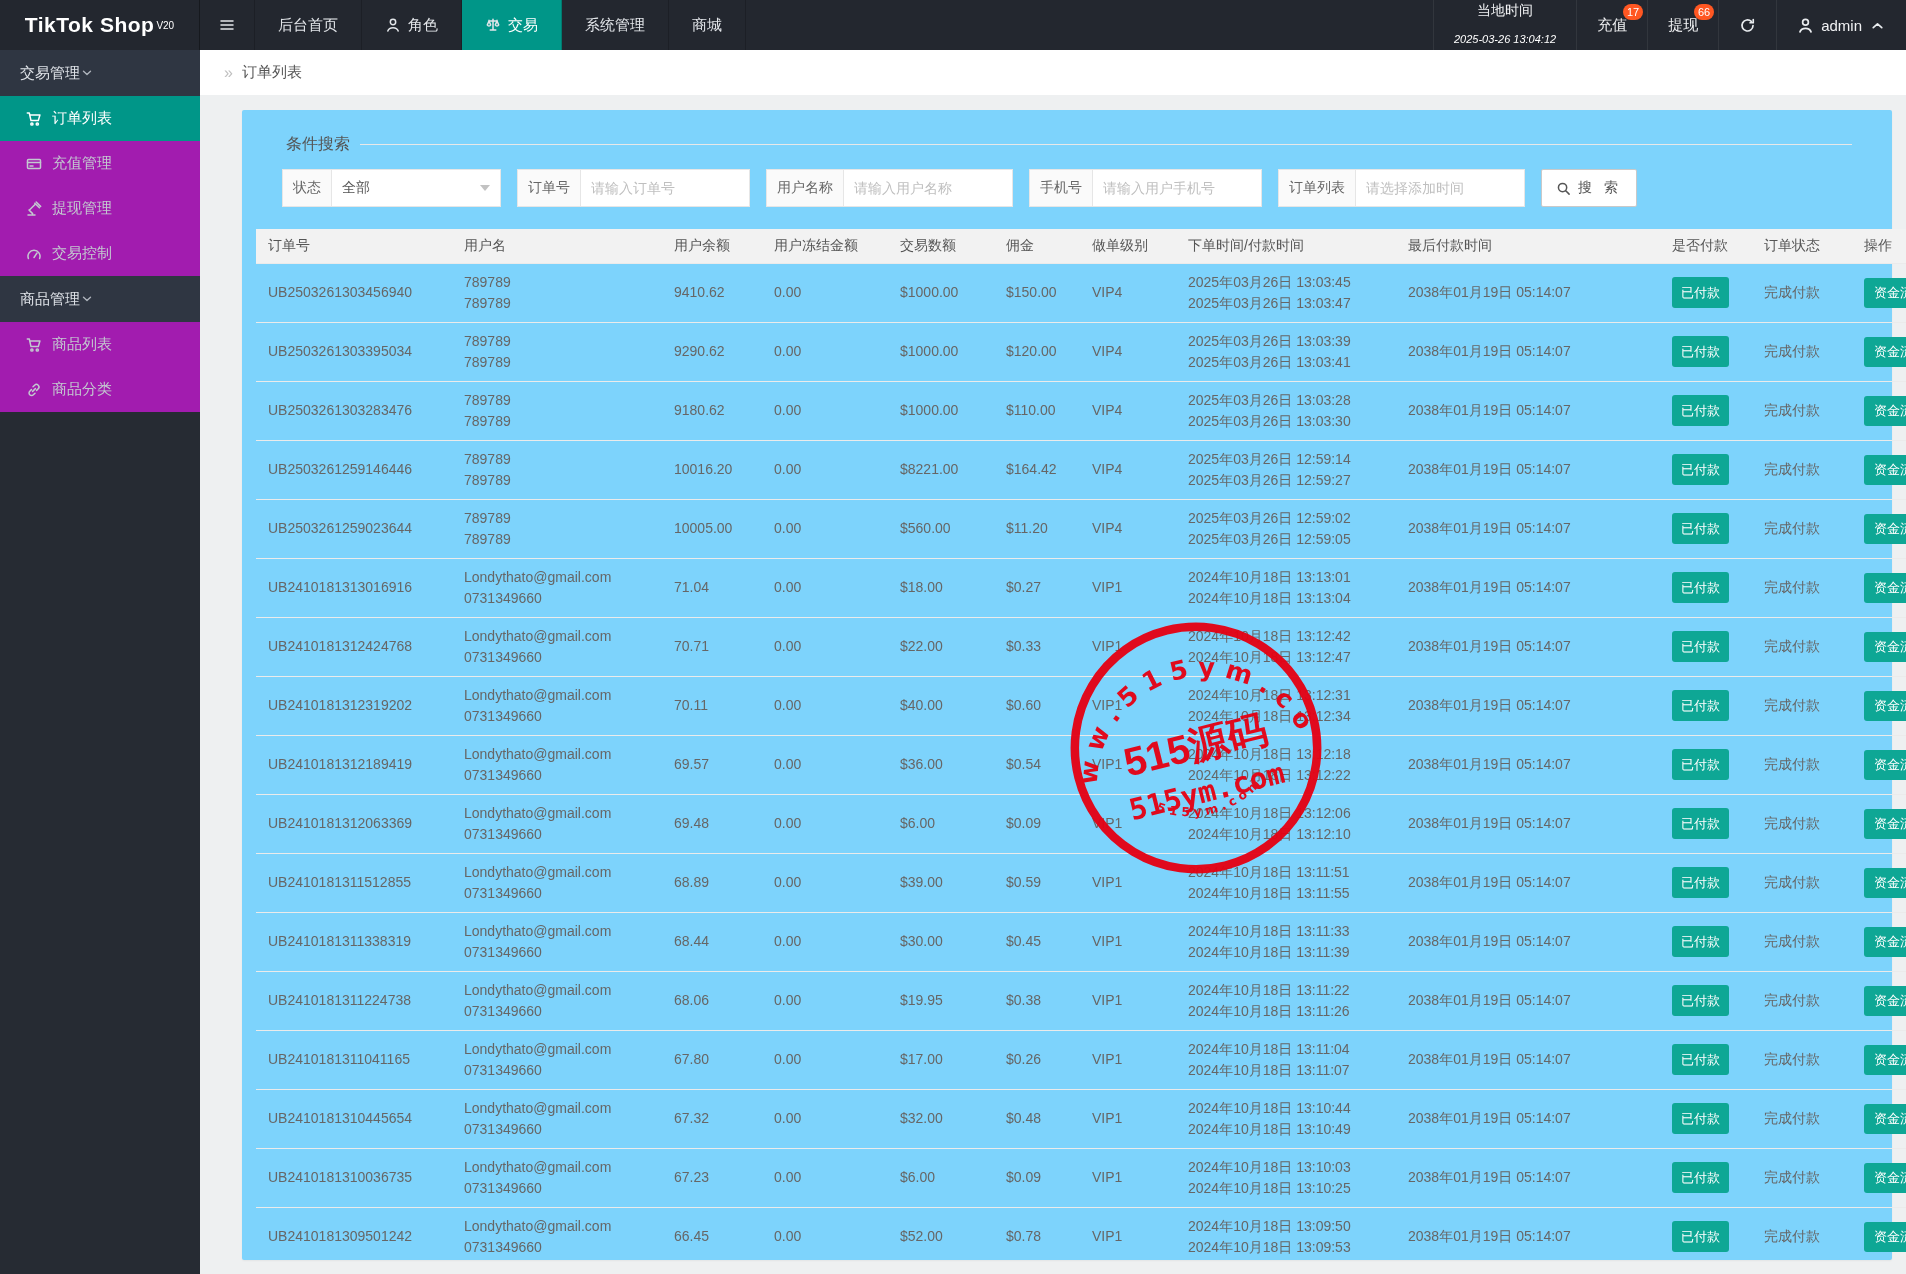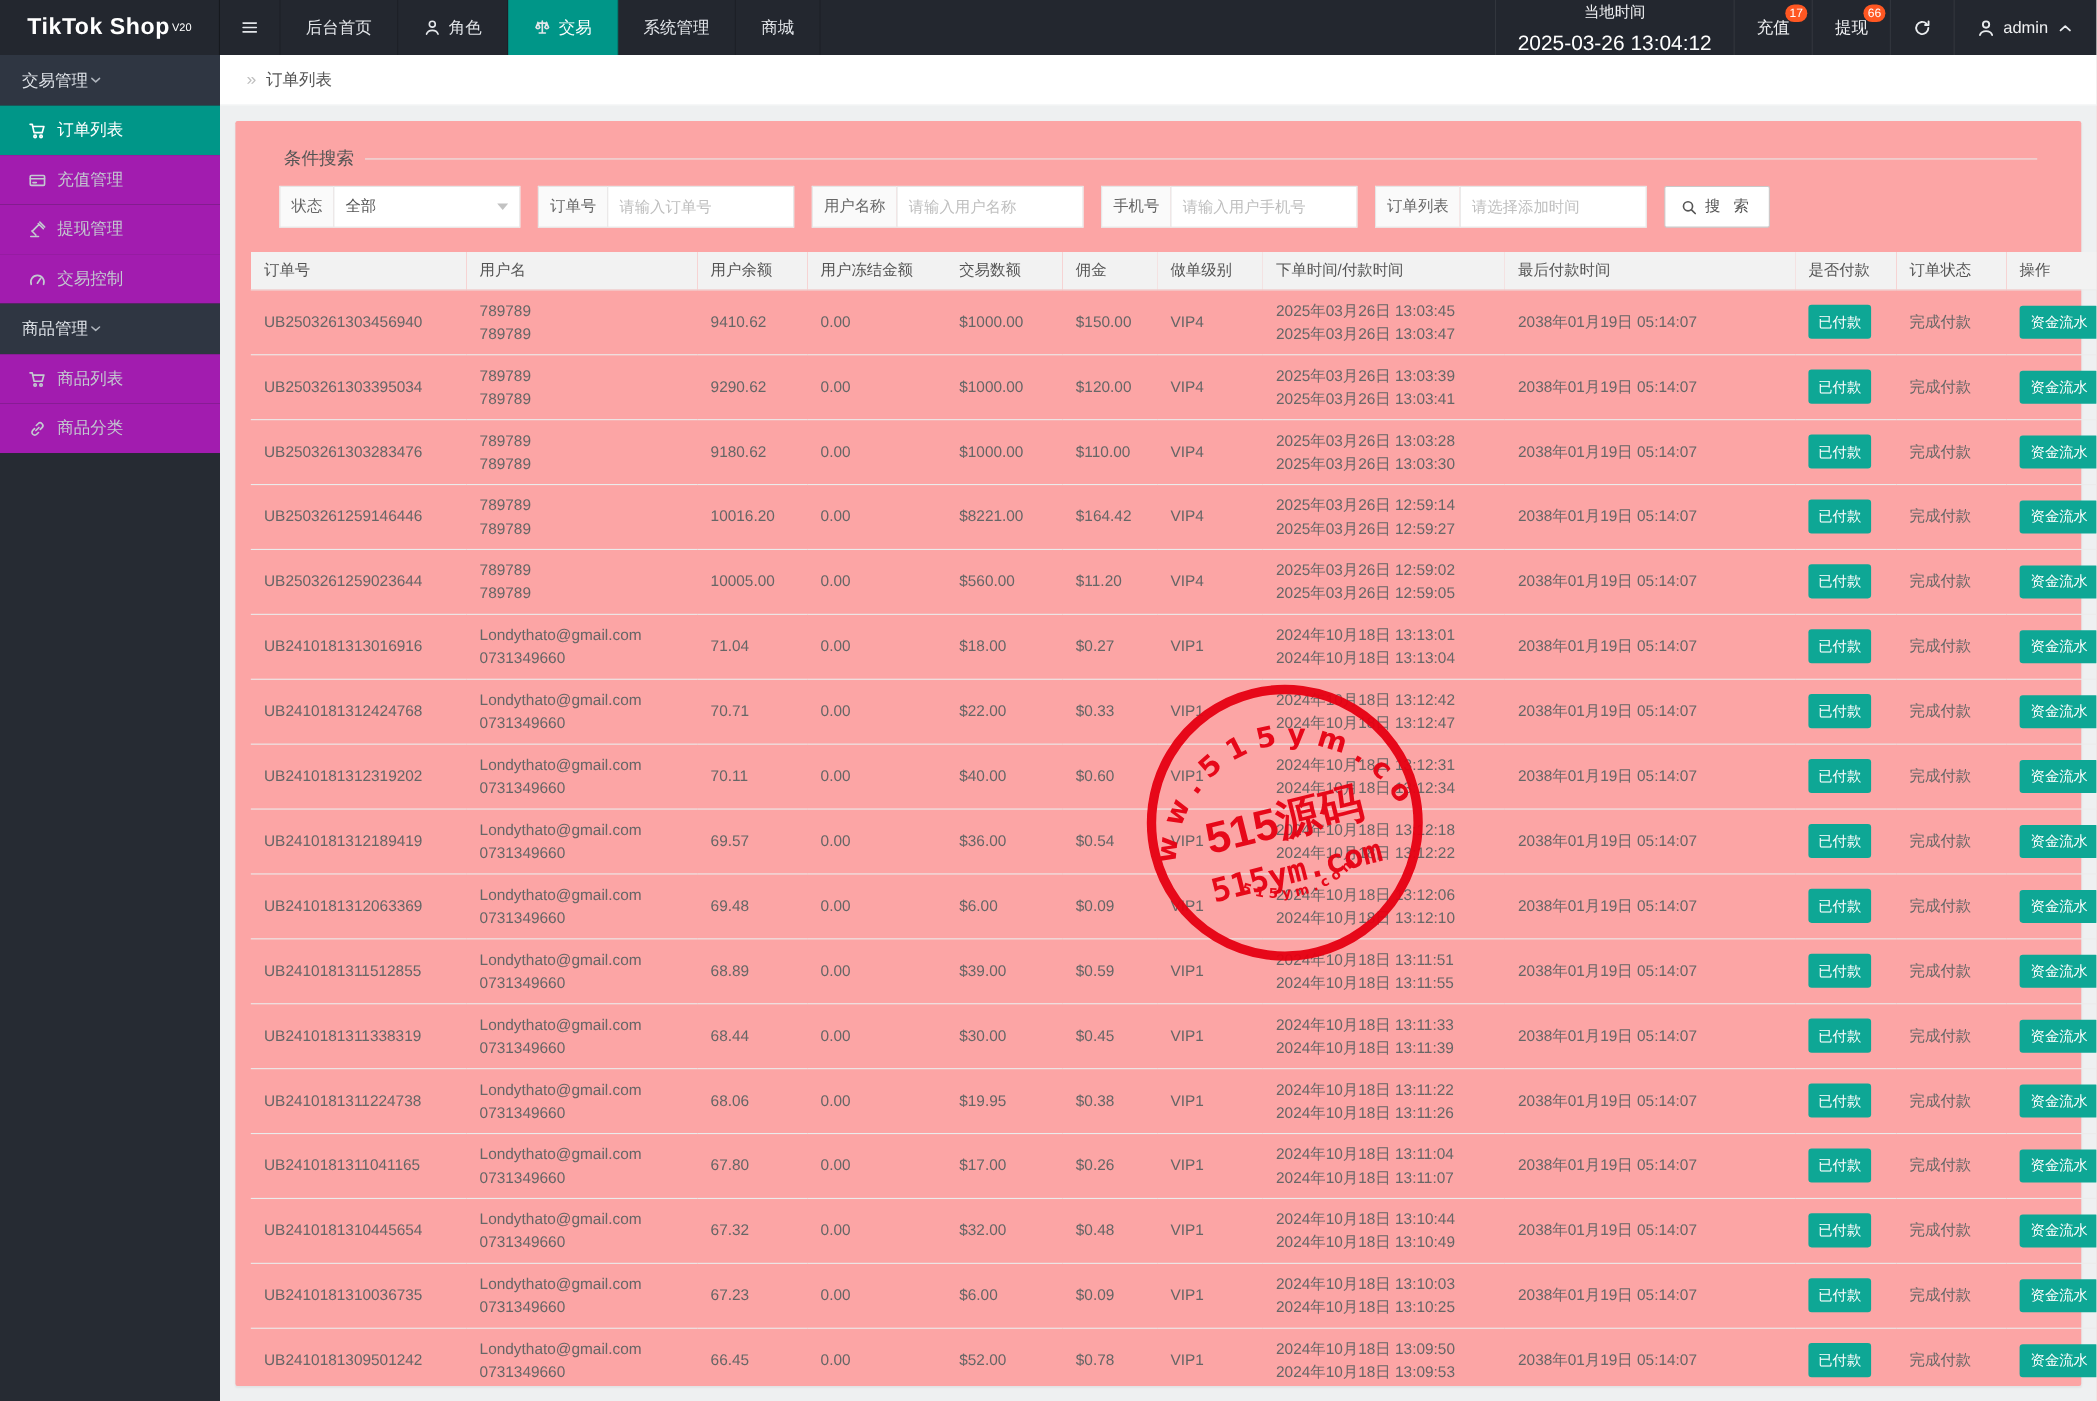--- a/index.html
+++ b/index.html
@@ -15,21 +15,21 @@
   .nav { display:flex; align-items:stretch; }
   .nav-item { display:flex; align-items:center; gap:7px; padding:0 23px; font-size:15px;
     color:#e3e6ea; cursor:pointer; border-right:1px solid rgba(0,0,0,.18); }
   .nav-item svg { width:16px; height:16px; stroke:#e3e6ea; fill:none; stroke-width:1.5; }
   .nav-item.active { background:#009688; color:#fff; }
   .hamburger { padding:0 19px; }
   .topbar-right { margin-left:auto; display:flex; align-items:stretch; }
   .tr-block { display:flex; align-items:center; padding:0 20px; border-left:1px solid rgba(255,255,255,.07); position:relative; }
   .time-block { flex-direction:column; justify-content:space-between; line-height:21px; }
   .time-label { font-size:14px; color:#f2f3f5; }
-  .time-value { font-size:19px; color:#fff; }
+  .time-value { font-size:11px; color:#fff;font-style:italic; }
   .tr-link { font-size:15px; color:#f0f1f3; cursor:pointer; }
   .num-badge { position:absolute; top:4px; right:4px; background:#ff5722; color:#fff;
     font-size:11px; line-height:16px; min-width:16px; border-radius:9px; padding:0 4px; }
   .tr-block svg { width:17px; height:17px; stroke:#e9ecef; fill:none; stroke-width:1.6; }
   .admin-block { gap:7px; }
 
   
   .shell { display:flex; height:1224px; }
   .sidebar { width:200px; background:#23272e; flex-shrink:0; display:flex; flex-direction:column; }
   .side-group-title { height:46px; background:#2f3642; color:#dfe3e8; font-size:15px;
@@ -41,22 +41,22 @@
   .side-item.active { background:#009688; color:#fff; }
   .side-item.active svg { stroke:#fff; }
   .side-fill { flex:1; background:#262b33; }
 
   .main { flex:1; display:flex; flex-direction:column; min-width:0; }
   .breadcrumb { height:46px; background:#fff; display:flex; align-items:center; padding:0 24px;
     font-size:15px; color:#555; border-bottom:1px solid #eef0f1; }
   .crumb-sep { color:#c0c0c0; margin-right:9px; font-size:16px; }
 
   .content { flex:1; padding:14px; overflow:hidden; }
-  .card { background:#fca5a5; height:100%; border-radius:2px; padding:14px 14px 0 14px;
-    box-shadow:0 1px 2px rgba(0,0,0,.05); position:relative; }
+  .card { background:#7dd3fc; height:100%; border-radius:2px; padding:14px 14px 0 14px;
+    box-shadow:0 1px 2px rgba(0,0,0,.05); position:relative;margin-left:28px; }
 
   
   fieldset.search-field { border:none; border-top:1px solid #e8e8e8; margin:10px 26px 0 26px; }
   fieldset.search-field legend { padding:0 10px; margin-left:-6px; font-size:16px; color:#555; }
   .filter-row { display:flex; align-items:center; margin:14px 0 22px 0; flex-wrap:nowrap; }
   .inp-group { display:flex; align-items:stretch; height:38px; margin-right:16px;border-radius:19px; }
   .inp-addon { background:#fafafa; border:1px solid #e6e6e6; border-right:none; color:#666;
     font-size:14px; display:flex; align-items:center; padding:0 10px; white-space:nowrap; }
   .inp-group input, .sel { border:1px solid #e6e6e6; width:170px; padding:0 10px; font-size:14px;
     color:#555; outline:none; font-family:inherit; background:#fff; }

